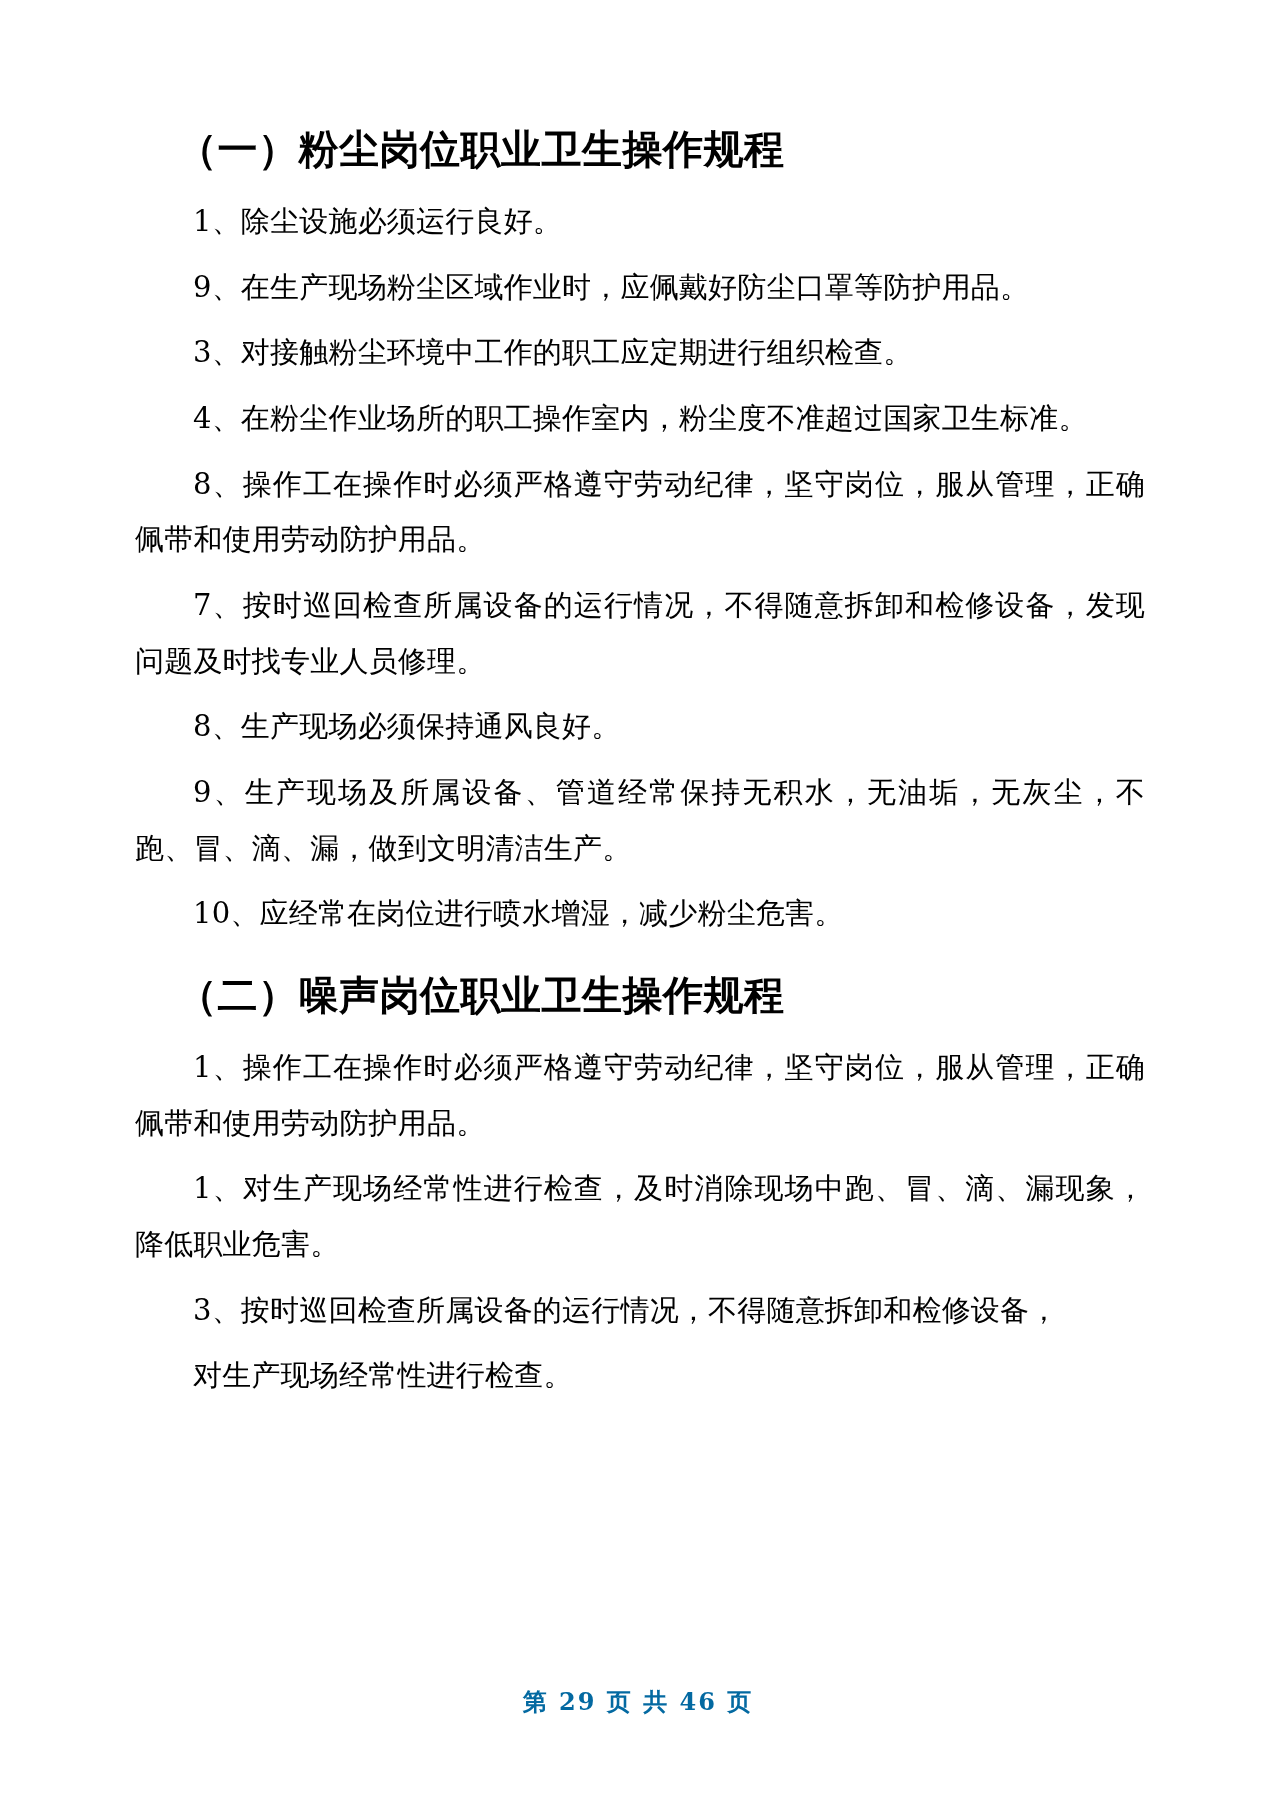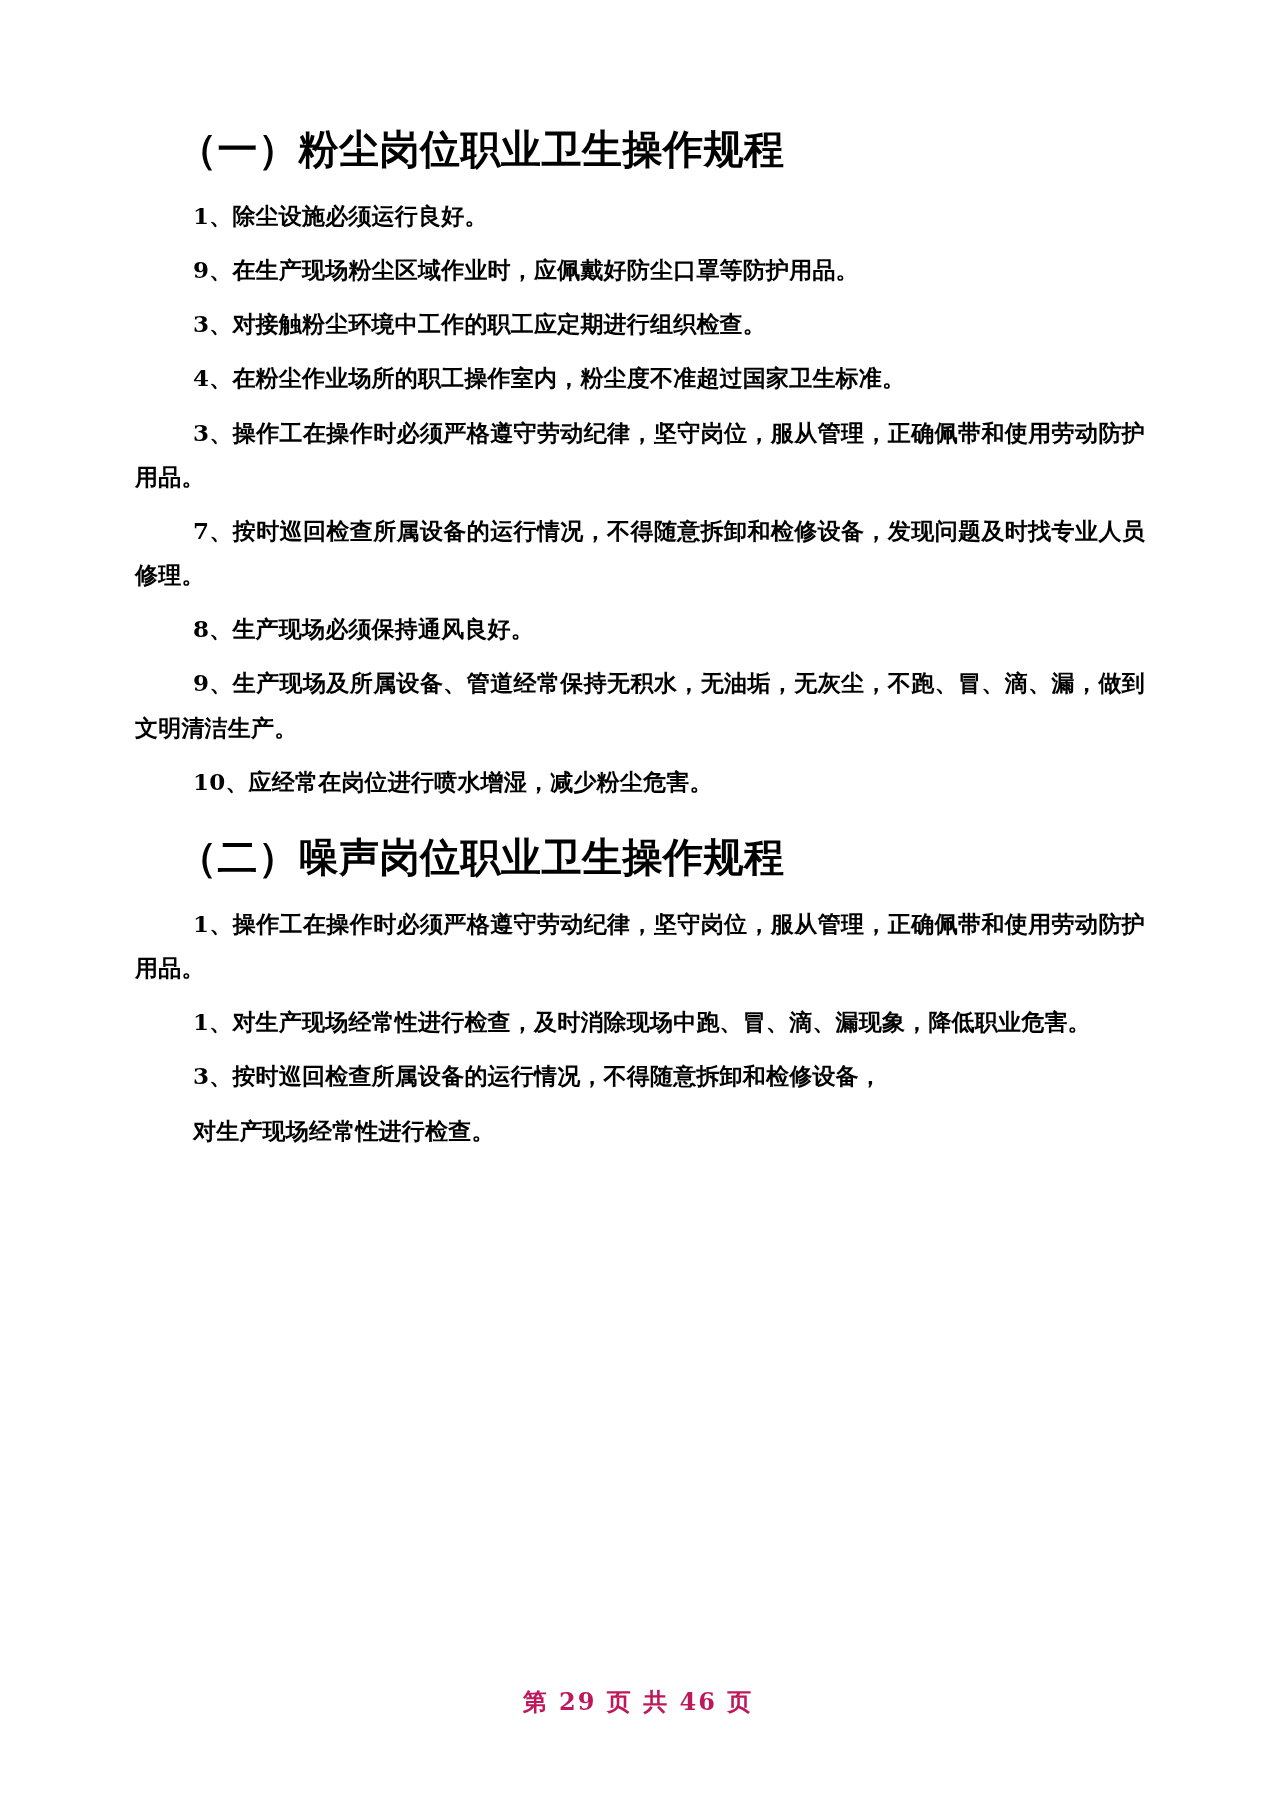--- a/index.html
+++ b/index.html
@@ -31,55 +31,54 @@
     color: #000;
     line-height: 1.55;
     margin: 0 0 14px 0;
     text-indent: 42px;
     letter-spacing: 0.5px;
   }
   .doc-heading.second {
     margin-top: 22px;
   }
   .doc-para {
-    font-size: 23px;
+    font-size: 29px;
     color: #000;
     line-height: 1.92;
     margin: 0 0 10px 0;
     text-indent: 58px;
     text-align: justify;
     letter-spacing: 0.2px;
-    font-weight: bold;
   }
   .footer {
     position: absolute;
     left: 0;
     right: 4px;
     bottom: 92px;
     text-align: center;
     font-size: 24px;
     font-weight: bold;
-    color: #be185d;
+    color: #0369a1;
     letter-spacing: 2px;
     font-family: "DejaVu Serif", "Liberation Serif", serif;
   }
 </style>
 </head>
 <body>
 
 <div class="page">
   <div class="content">
 
     <h2 class="doc-heading">（一）粉尘岗位职业卫生操作规程</h2>
 
     <p class="doc-para">1、除尘设施必须运行良好。</p>
     <p class="doc-para">9、在生产现场粉尘区域作业时，应佩戴好防尘口罩等防护用品。</p>
     <p class="doc-para">3、对接触粉尘环境中工作的职工应定期进行组织检查。</p>
     <p class="doc-para">4、在粉尘作业场所的职工操作室内，粉尘度不准超过国家卫生标准。</p>
-    <p class="doc-para">3、操作工在操作时必须严格遵守劳动纪律，坚守岗位，服从管理，正确佩带和使用劳动防护用品。</p>
+    <p class="doc-para">8、操作工在操作时必须严格遵守劳动纪律，坚守岗位，服从管理，正确佩带和使用劳动防护用品。</p>
     <p class="doc-para">7、按时巡回检查所属设备的运行情况，不得随意拆卸和检修设备，发现问题及时找专业人员修理。</p>
     <p class="doc-para">8、生产现场必须保持通风良好。</p>
     <p class="doc-para">9、生产现场及所属设备、管道经常保持无积水，无油垢，无灰尘，不跑、冒、滴、漏，做到文明清洁生产。</p>
     <p class="doc-para">10、应经常在岗位进行喷水增湿，减少粉尘危害。</p>
 
     <h2 class="doc-heading second">（二）噪声岗位职业卫生操作规程</h2>
 
     <p class="doc-para">1、操作工在操作时必须严格遵守劳动纪律，坚守岗位，服从管理，正确佩带和使用劳动防护用品。</p>
     <p class="doc-para">1、对生产现场经常性进行检查，及时消除现场中跑、冒、滴、漏现象，降低职业危害。</p>
     <p class="doc-para">3、按时巡回检查所属设备的运行情况，不得随意拆卸和检修设备，</p>

